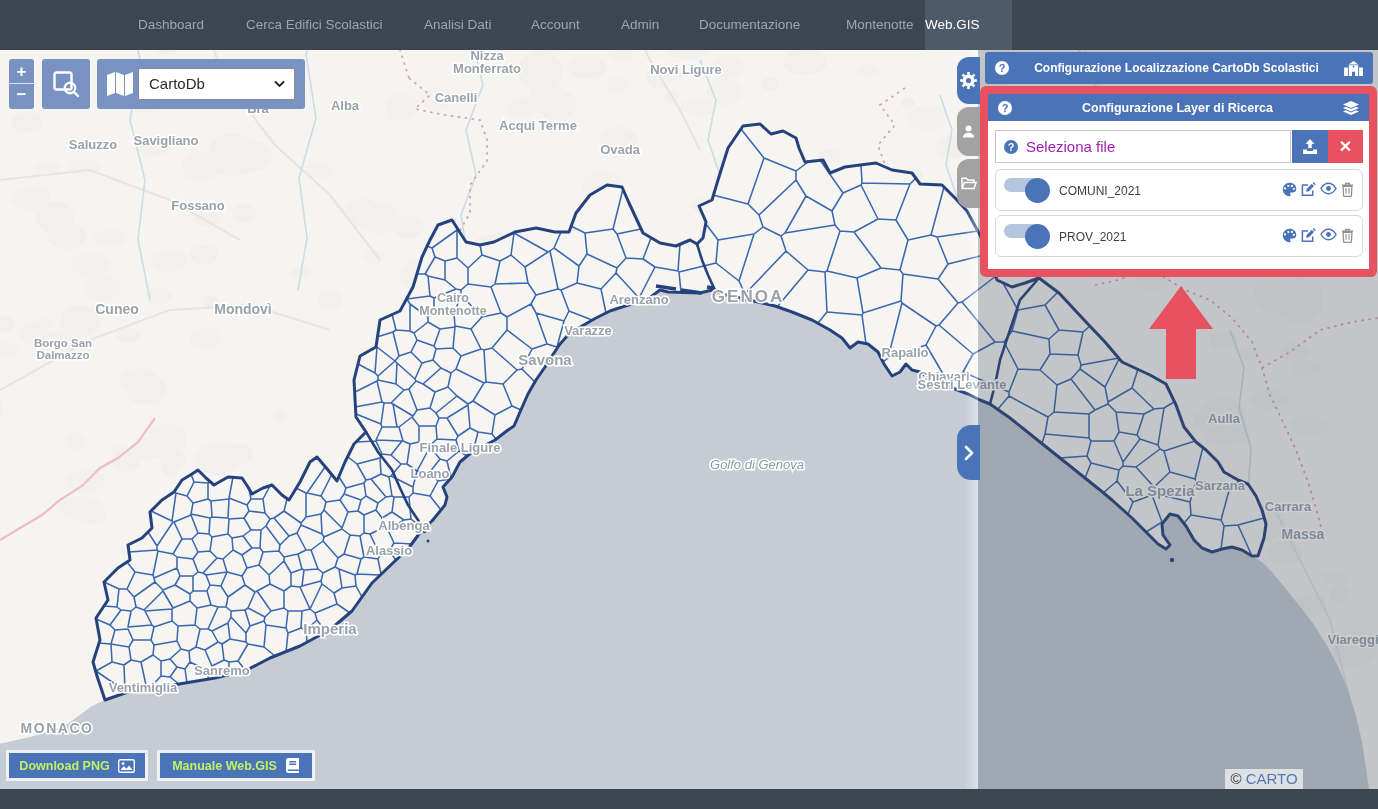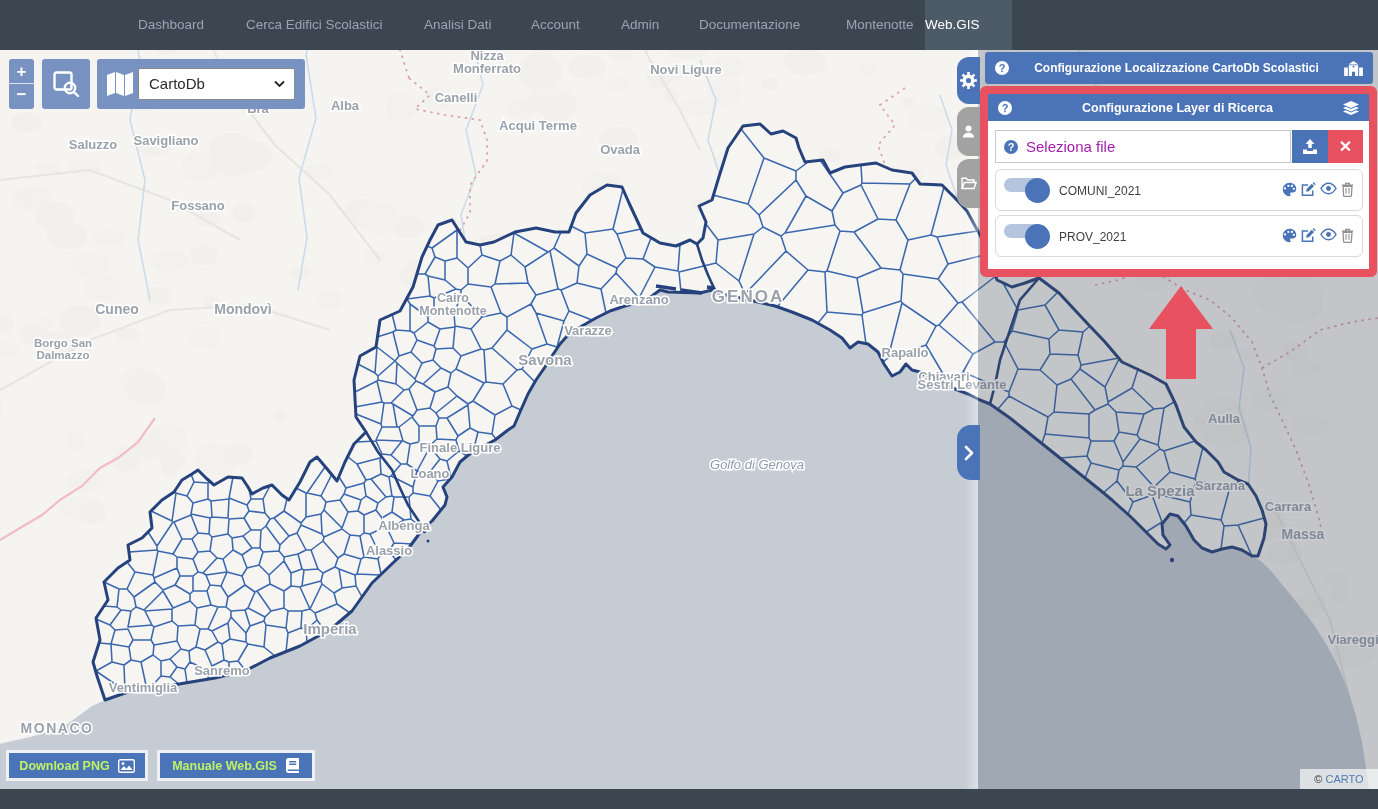--- a/index.html
+++ b/index.html
@@ -388,21 +388,21 @@
       <circle cx="5" cy="4.6" r="1.4" fill="#fff"></circle>
       <path fill="#fff" d="m2.5 11 3.4-4 2.6 2.8L11 6.5l3.6 4.5z"></path>
     </svg>
 </div>
 <div class="bbtn" style="left:157px;width:158px">Manuale Web.GIS
  <svg width="15" height="15" viewBox="0 0 15 15">
       <path fill="#fff" d="M3.2 0C2 0 1 1 1 2.2v10.6C1 13.9 2 15 3.2 15H14v-2H3.2c-.3 0-.7-.3-.7-.8s.4-.7.7-.7H14V0zm1 3h7v1.5h-7zm0 2.5h7V7h-7z"></path>
     </svg>
 </div>
 
-<div class="abs" style="left:1300px;top:769px;width:78px;height:20px;background:rgba(255,255,255,0.65);z-index:8;font-size:11px;line-height:20px;text-align:center"><span style="color:#333">©</span> <span style="color:#527ab5">CARTO</span></div>
+<div class="abs" style="left:1225px;top:769px;width:78px;height:20px;background:rgba(255,255,255,0.65);z-index:8;font-size:15px;line-height:20px;text-align:center"><span style="color:#333">©</span> <span style="color:#527ab5">CARTO</span></div>
 
 <div class="abs" id="nav">
  <span style="left:138px">Dashboard</span>
  <span style="left:246px">Cerca Edifici Scolastici</span>
  <span style="left:424px">Analisi Dati</span>
  <span style="left:531px">Account</span>
  <span style="left:621px">Admin</span>
  <span style="left:699px">Documentazione</span>
  <span style="left:846px">Montenotte</span>
  <span class="act" style="left:925px;width:87px">Web.GIS</span>

